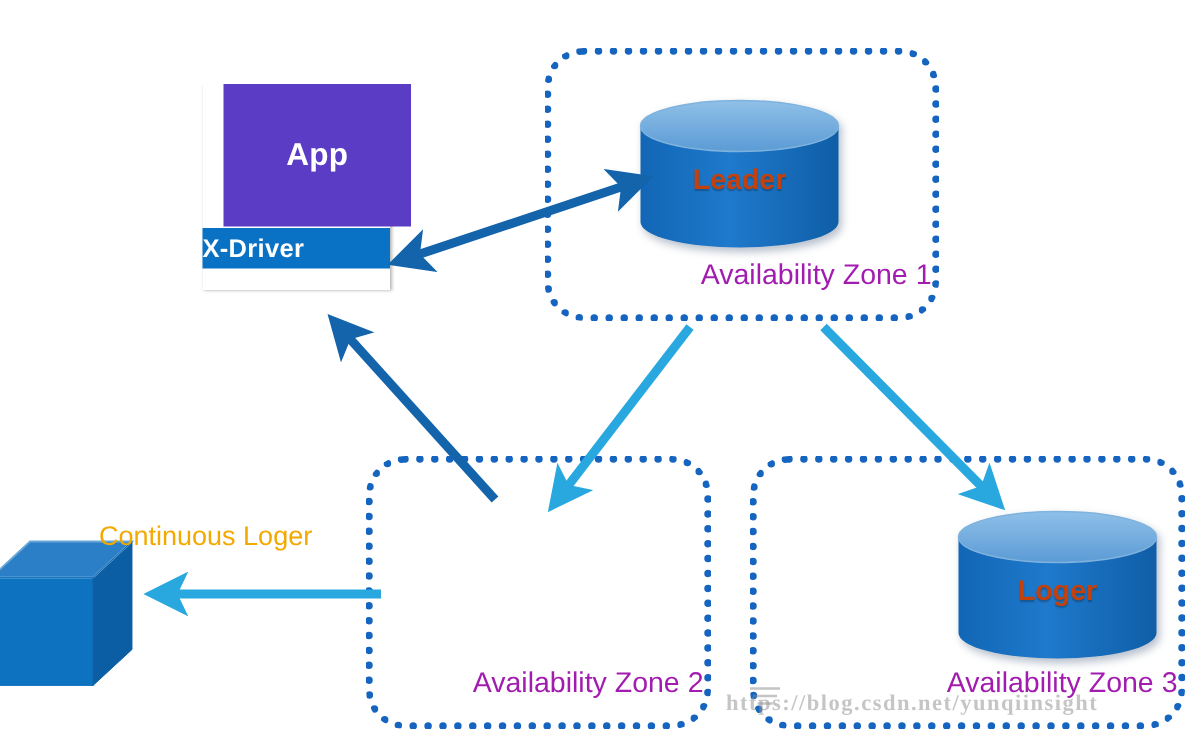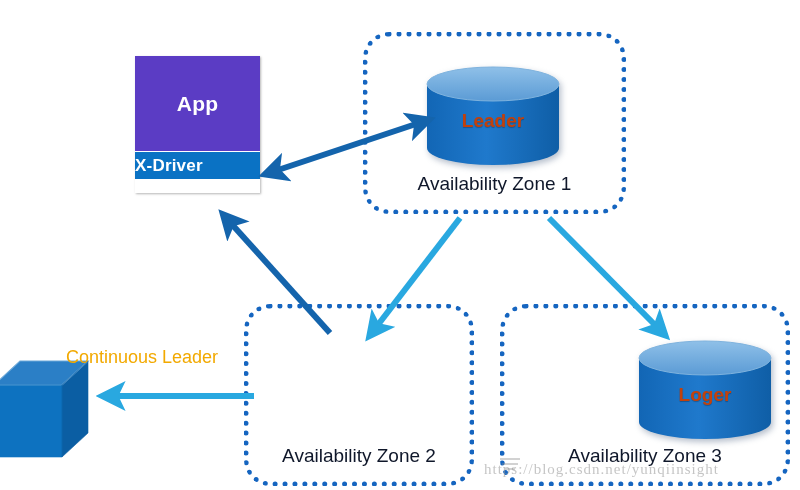--- a/index.html
+++ b/index.html
@@ -22,21 +22,21 @@
   .app-stack {
     position: absolute;
     left: 135px;
     top: 56px;
     width: 125px;
     height: 137px;
     box-shadow: 1px 1px 2px rgba(120,120,120,0.55);
   }
   .app-box {
     position: absolute;
-    left: 0; top: 0;
+    left: 14px; top: 0;
     width: 125px;
     height: 95px;
     background: #5b3cc4;
     display: flex;
     align-items: center;
     justify-content: center;
   }
   .xdriver-box {
     position: absolute;
     left: 0; top: 96px;
@@ -63,22 +63,22 @@
   }
   #zone-1 { left: 363px; top: 32px;  width: 263px; height: 182px; }
   #zone-2 { left: 244px; top: 304px; width: 230px; height: 182px; }
   #zone-3 { left: 500px; top: 304px; width: 290px; height: 182px; }
 
   .zone-label {
     position: absolute;
     left: 0;
     right: 0;
     bottom: 14px;
-    text-align: center;
-    color: #0f172a;
+    text-align: right;
+    color: #a21caf;
     font-size: 19px;
     font-weight: normal;
     white-space: nowrap;
   }
 
   
   .cylinder {
     position: absolute;
     width: 138px;
     height: 100px;
@@ -131,20 +131,21 @@
   
   .watermark {
     position: absolute;
     left: 484px;
     top: 461px;
     color: rgba(150,150,150,0.55);
     font-size: 15px;
     letter-spacing: 1px;
     white-space: nowrap;
     font-family: "Liberation Serif", serif;
+    font-weight: bold;
   }
   .watermark-logo {
     position: absolute;
     left: 498px;
     top: 455px;
     width: 26px;
     height: 20px;
     opacity: 0.5;
   }
 </style>
@@ -211,21 +212,21 @@
 
       <polygon points="2,28 70,28 70,100 2,100" fill="#0d72c0"></polygon>
 
       <polygon points="70,28 96,4 96,76 70,100" fill="#0b5ea3"></polygon>
       <polygon points="2,28 28,4 96,4 70,28" fill="none" stroke="#6aa7d8" stroke-width="1.2"></polygon>
       <polygon points="2,28 70,28 70,100 2,100" fill="none" stroke="#0d72c0" stroke-width="0.6"></polygon>
       <polygon points="70,28 96,4 96,76 70,100" fill="none" stroke="#0b5ea3" stroke-width="0.6"></polygon>
     </svg>
   </div>
 
-  <div class="backup-label">Continuous Leader</div>
+  <div class="backup-label">Continuous Loger</div>
 
   <svg id="arrows" viewBox="0 0 800 490">
     <defs>
       <marker id="headDark" markerWidth="5" markerHeight="5" refX="2.6" refY="2.5" orient="auto" markerUnits="strokeWidth">
         <path d="M0,0 L5,2.5 L0,5 L1.2,2.5 Z" fill="#1464ac"></path>
       </marker>
       <marker id="tailDark" markerWidth="5" markerHeight="5" refX="2.4" refY="2.5" orient="auto" markerUnits="strokeWidth">
         <path d="M5,0 L0,2.5 L5,5 L3.8,2.5 Z" fill="#1464ac"></path>
       </marker>
       <marker id="headLight" markerWidth="5" markerHeight="5" refX="2.6" refY="2.5" orient="auto" markerUnits="strokeWidth">

